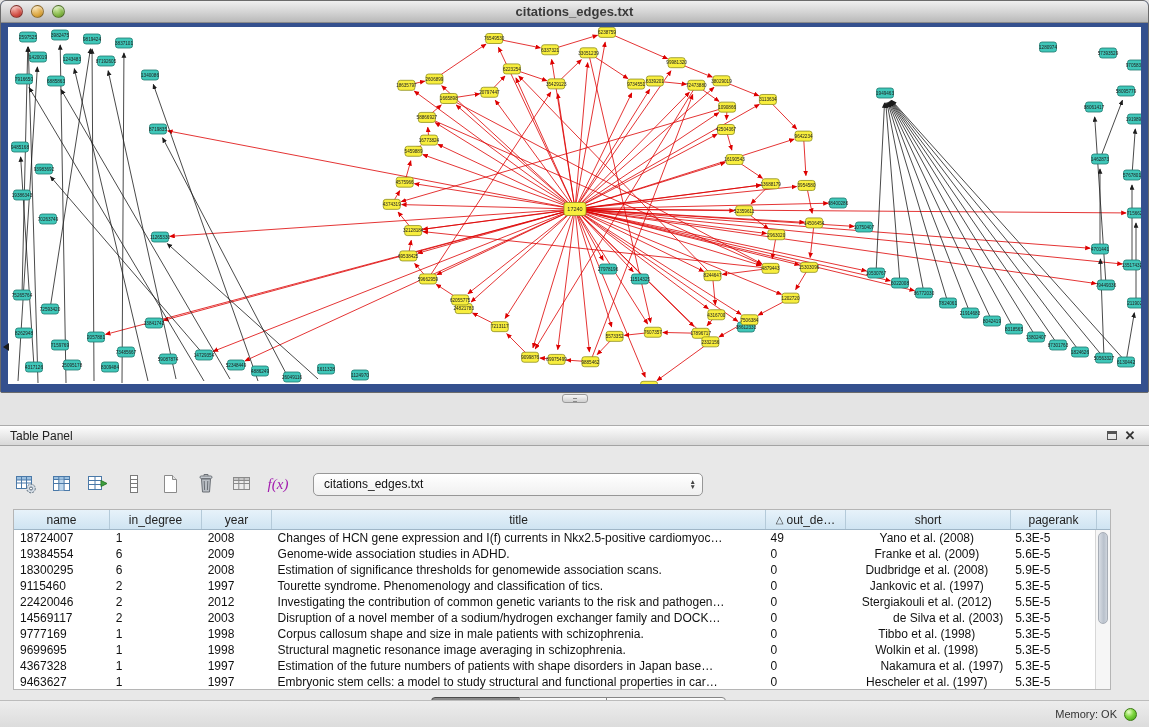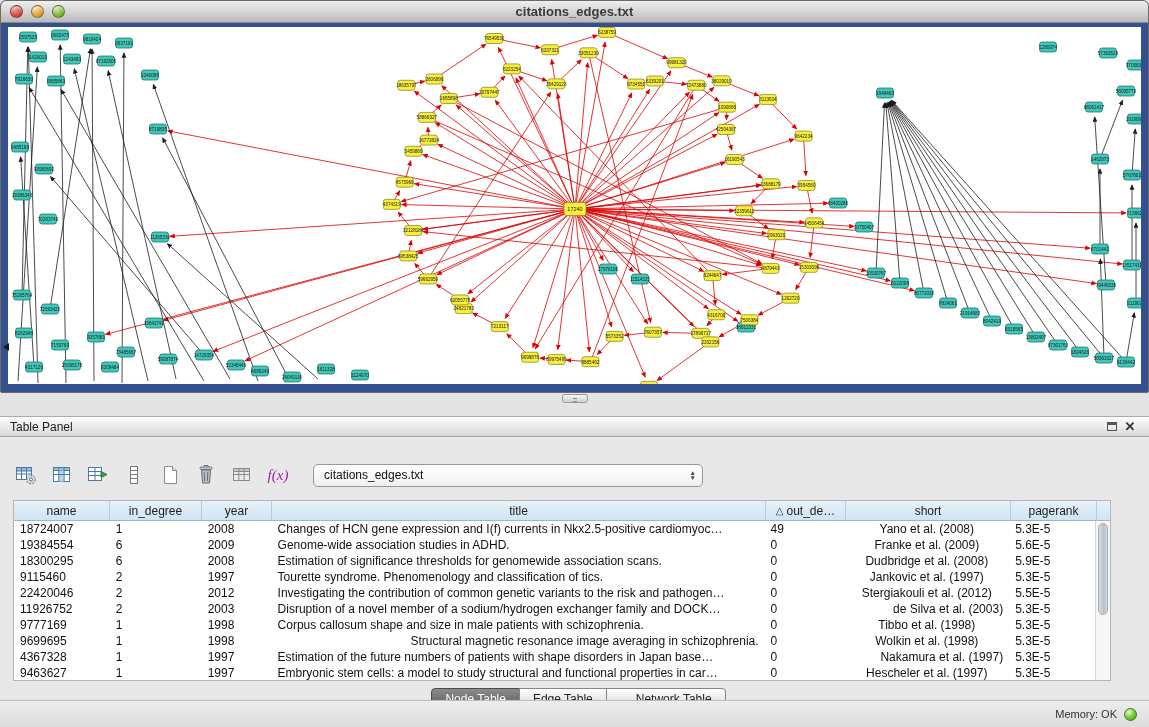--- a/index.html
+++ b/index.html
@@ -46,21 +46,21 @@
     position:absolute; left:562px; top:394px; width:26px; height:9px;
     background:linear-gradient(#f7f7f7,#cfcfcf); border:1px solid #9a9a9a; border-radius:3px;
   }
   .splitter-notch::after{
     content:""; position:absolute; left:10px; top:2.5px; width:4px; height:2.5px;
     border-top:1px solid #8a8a8a; border-bottom:1px solid #8a8a8a;
   }
 
   
   .table-panel {
-    position:absolute; left:0; top:416px; width:1149px; height:297px;
+    position:absolute; left:0; top:425px; width:1149px; height:297px;
     background:#e8e8e8; border-top:1px solid #ababab;
   }
   .panel-header {
     height:20px; display:flex; align-items:center; padding:0 10px;
     background:linear-gradient(#fdfdfd,#d8d8d8);
     border-bottom:1px solid #a3a3a3;
     font-size:12px; color:#222;
   }
   .panel-header .spacer{ flex:1; }
   .ph-icon{ display:inline-flex; align-items:center; justify-content:center;
@@ -931,42 +931,42 @@
         <div class="trow">
           <div class="cell" style="width: 96px; text-align: left;">22420046</div>
           <div class="cell" style="width: 92px; text-align: left;">2</div>
           <div class="cell" style="width: 70px; text-align: left;">2012</div>
           <div class="cell" style="width: 494px; text-align: left;">Investigating the contribution of common genetic variants to the risk and pathogen…</div>
           <div class="cell" style="width: 80px; text-align: left;">0</div>
           <div class="cell" style="width: 165px; text-align: center;">Stergiakouli et al. (2012)</div>
           <div class="cell" style="width: 86px; text-align: left;">5.5E-5</div>
         </div>
         <div class="trow">
-          <div class="cell" style="width: 96px; text-align: left;">11926752</div>
+          <div class="cell" style="width: 96px; text-align: left;">14569117</div>
           <div class="cell" style="width: 92px; text-align: left;">2</div>
           <div class="cell" style="width: 70px; text-align: left;">2003</div>
           <div class="cell" style="width: 494px; text-align: left;">Disruption of a novel member of a sodium/hydrogen exchanger family and DOCK…</div>
           <div class="cell" style="width: 80px; text-align: left;">0</div>
           <div class="cell" style="width: 165px; text-align: right;">de Silva et al. (2003)</div>
           <div class="cell" style="width: 86px; text-align: left;">5.3E-5</div>
         </div>
         <div class="trow">
           <div class="cell" style="width: 96px; text-align: left;">9777169</div>
           <div class="cell" style="width: 92px; text-align: left;">1</div>
           <div class="cell" style="width: 70px; text-align: left;">1998</div>
           <div class="cell" style="width: 494px; text-align: left;">Corpus callosum shape and size in male patients with schizophrenia.</div>
           <div class="cell" style="width: 80px; text-align: left;">0</div>
           <div class="cell" style="width: 165px; text-align: center;">Tibbo et al. (1998)</div>
           <div class="cell" style="width: 86px; text-align: left;">5.3E-5</div>
         </div>
         <div class="trow">
           <div class="cell" style="width: 96px; text-align: left;">9699695</div>
           <div class="cell" style="width: 92px; text-align: left;">1</div>
           <div class="cell" style="width: 70px; text-align: left;">1998</div>
-          <div class="cell" style="width: 494px; text-align: right;">Structural magnetic resonance image averaging in schizophrenia.</div>
+          <div class="cell" style="width: 494px; text-align: left;">Structural magnetic resonance image averaging in schizophrenia.</div>
           <div class="cell" style="width: 80px; text-align: left;">0</div>
           <div class="cell" style="width: 165px; text-align: center;">Wolkin et al. (1998)</div>
           <div class="cell" style="width: 86px; text-align: left;">5.3E-5</div>
         </div>
         <div class="trow">
           <div class="cell" style="width: 96px; text-align: left;">4367328</div>
           <div class="cell" style="width: 92px; text-align: left;">1</div>
           <div class="cell" style="width: 70px; text-align: left;">1997</div>
           <div class="cell" style="width: 494px; text-align: left;">Estimation of the future numbers of patients with shape disorders in Japan base…</div>
           <div class="cell" style="width: 80px; text-align: left;">0</div>

